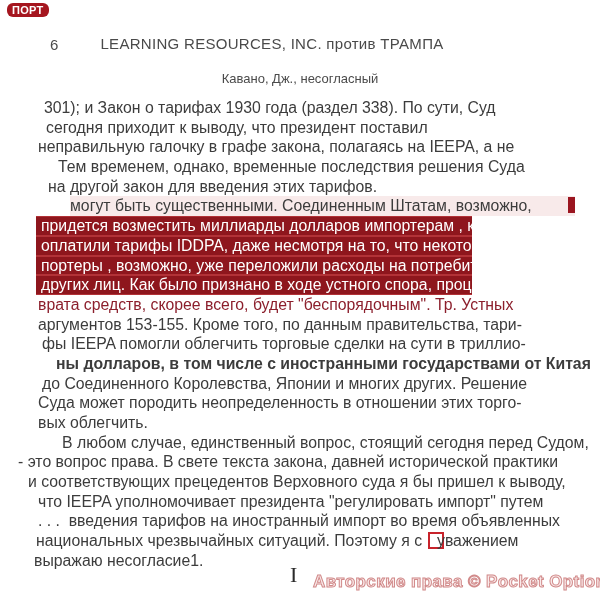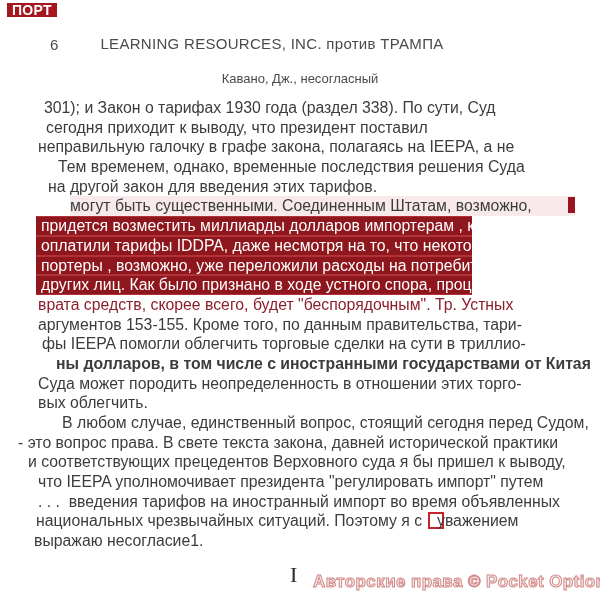--- a/index.html
+++ b/index.html
@@ -60,22 +60,22 @@
   .watermark{
     position:absolute;left:313px;top:572px;width:290px;
     font-size:17px;font-weight:700;letter-spacing:.4px;
     color:var(--wm-fill);
     -webkit-text-stroke:1px var(--wm-stroke);
     white-space:nowrap;
   }
   .badge{
     position:absolute;left:7px;top:3px;
     background:var(--badge-bg);color:#ffffff;
-    font-size:14px;font-weight:700;letter-spacing:.3px;
-    padding:2px 5px 2px 5px;border-radius:0;line-height:10px;
+    font-size:11px;font-weight:700;letter-spacing:.3px;
+    padding:2px 5px 2px 5px;border-radius:6px;line-height:10px;
   }
 </style>
 </head>
 <body style="--hl-bg: #8e161d; --hl-border: #b23237; --pink-bg: #f8eaea; --caret: #9b1520; --red-text: #8c1f2c; --body-text: #3c3c3c; --header-text: #4a4a4a; --wm-stroke: #d18a8a; --wm-fill: #faeaea; --badge-bg: #a5161f; --marker-border: #c8232b;">
 
 <div class="badge">ПОРТ</div>
 
 <div class="page-number">6</div>
 
 <div class="header-title">LEARNING RESOURCES, INC. против ТРАМПА</div>
@@ -90,20 +90,21 @@
     <div class="line" style="margin-left: 12px;"><span>на другой закон для введения этих тарифов.</span></div>
     <div class="line pinkhl"><span>могут быть существенными. Соединенным Штатам, возможно,</span><span class="caret"></span></div>
     <div class="line hl"><span>придется возместить миллиарды долларов импортерам , которые</span></div>
     <div class="line hl"><span>оплатили тарифы IDDPA, даже несмотря на то, что некоторые им-</span></div>
     <div class="line hl"><span>портеры , возможно, уже переложили расходы на потребителей или</span></div>
     <div class="line hl"><span>других лиц. Как было признано в ходе устного спора, процесс воз-</span></div>
     <div class="line red" style="margin-left: 2px;"><span>врата средств, скорее всего, будет "беспорядочным". Тр. Устных</span></div>
     <div class="line" style="margin-left: 2px;"><span>аргументов 153-155. Кроме того, по данным правительства, тари-</span></div>
     <div class="line" style="margin-left: 6px;"><span>фы IEEPA помогли облегчить торговые сделки на сути в триллио-</span></div>
     <div class="line" style="margin-left: 20px; font-weight: bold;"><span>ны долларов, в том числе с иностранными государствами от Китая</span></div>
+    <div class="line" style="margin-left: 6px;"><span>до Соединенного Королевства, Японии и многих других. Решение</span></div>
     <div class="line" style="margin-left: 2px;"><span>Суда может породить неопределенность в отношении этих торго-</span></div>
     <div class="line" style="margin-left: 2px;"><span>вых облегчить.</span></div>
     <div class="line" style="margin-left: 26px;"><span>В любом случае, единственный вопрос, стоящий сегодня перед Судом,</span></div>
     <div class="line" style="margin-left: -18px;"><span>- это вопрос права. В свете текста закона, давней исторической практики</span></div>
     <div class="line" style="margin-left: -8px;"><span>и соответствующих прецедентов Верховного суда я бы пришел к выводу,</span></div>
     <div class="line" style="margin-left: 2px;"><span>что IEEPA уполномочивает президента "регулировать импорт" путем</span></div>
     <div class="line" style="margin-left: 2px;"><span>. . .  введения тарифов на иностранный импорт во время объявленных</span></div>
     <div class="line"><span>национальных чрезвычайных ситуаций. Поэтому я с</span><span class="marker-box"></span><span class="gap-word">уважением</span></div>
     <div class="line" style="margin-left: -2px;"><span>выражаю несогласие1.</span></div>
   </div>

